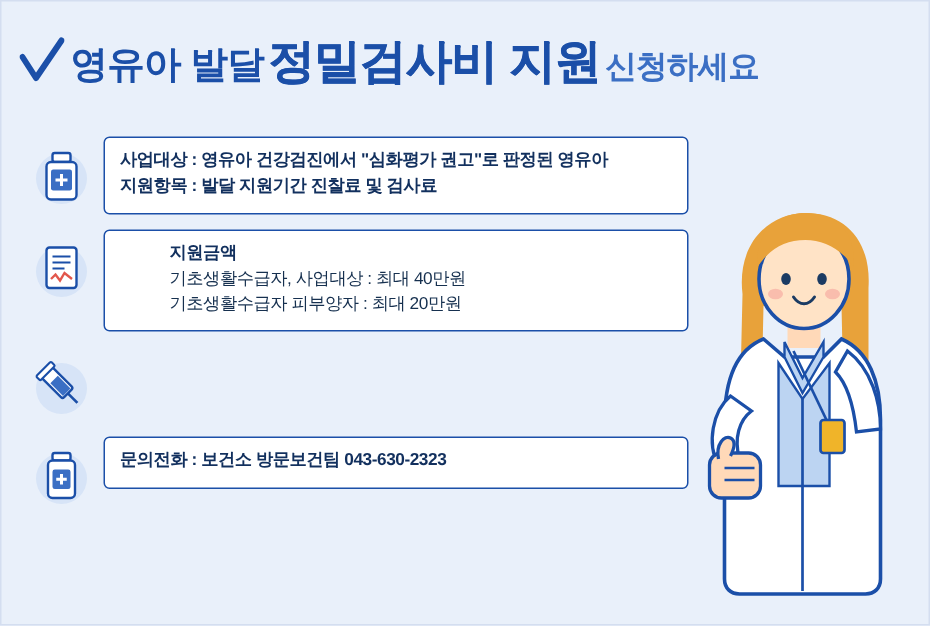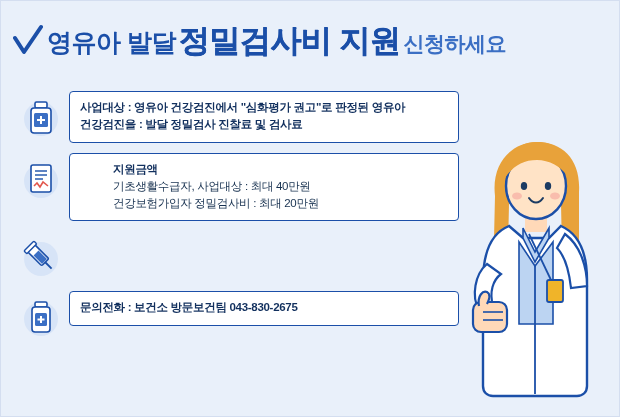--- a/index.html
+++ b/index.html
@@ -137,39 +137,39 @@
           <ellipse cx="18" cy="22" rx="17" ry="17" fill="#d7e4f7"></ellipse>
           <rect x="12" y="5" width="12" height="6" rx="1.5" fill="#fff" stroke="#1b4fa8" stroke-width="1.6"></rect>
           <rect x="8" y="11" width="20" height="25" rx="3" fill="#fff" stroke="#1b4fa8" stroke-width="1.6"></rect>
           <rect x="11" y="16" width="14" height="14" rx="1.5" fill="#3b6fc4"></rect>
           <rect x="17" y="19" width="2" height="8" fill="#fff"></rect>
           <rect x="14" y="22" width="8" height="2" fill="#fff"></rect>
         </svg>
       </div>
       <div class="card">
         <p class="head">사업대상 : 영유아 건강검진에서 "심화평가 권고"로 판정된 영유아</p>
-        <p class="head">건강검진을 : 발달 정밀검사 진찰료 및 검사료</p>
+        <p class="head">지원항목 : 발달 지원기간 진찰료 및 검사료</p>
       </div>
     </div>
 
     <div class="block">
       <div class="icon-wrap">
         <svg width="36" height="42" viewBox="0 0 36 42">
           <ellipse cx="18" cy="22" rx="17" ry="17" fill="#d7e4f7"></ellipse>
           <rect x="8" y="6" width="20" height="27" rx="2" fill="#fff" stroke="#1b4fa8" stroke-width="1.6"></rect>
           <line x1="12" y1="12" x2="24" y2="12" stroke="#1b4fa8" stroke-width="1.4"></line>
           <line x1="12" y1="16" x2="24" y2="16" stroke="#1b4fa8" stroke-width="1.4"></line>
           <line x1="12" y1="20" x2="20" y2="20" stroke="#1b4fa8" stroke-width="1.4"></line>
           <polyline points="11,27 14,24 17,28 20,23 25,27" fill="none" stroke="#e2574c" stroke-width="1.6"></polyline>
         </svg>
       </div>
       <div class="card tall">
         <p class="head">지원금액</p>
         <p>기초생활수급자, 사업대상 : 최대 40만원</p>
-        <p>건강보험가입자 정밀검사비 : 최대 20만원</p>
+        <p>기초생활수급자 피부양자 : 최대 20만원</p>
       </div>
     </div>
 
     <div class="block">
       <div class="icon-wrap">
         <svg width="36" height="42" viewBox="0 0 36 42">
           <ellipse cx="18" cy="22" rx="17" ry="17" fill="#d7e4f7"></ellipse>
           <g transform="rotate(-45 18 21)">
             <rect x="13" y="7" width="10" height="20" rx="1.5" fill="#fff" stroke="#1b4fa8" stroke-width="1.6"></rect>
             <rect x="11" y="4" width="14" height="4" rx="1" fill="#fff" stroke="#1b4fa8" stroke-width="1.4"></rect>
@@ -185,21 +185,21 @@
         <svg width="36" height="42" viewBox="0 0 36 42">
           <ellipse cx="18" cy="22" rx="17" ry="17" fill="#d7e4f7"></ellipse>
           <rect x="12" y="5" width="12" height="5" rx="1.5" fill="#fff" stroke="#1b4fa8" stroke-width="1.6"></rect>
           <rect x="9" y="10" width="18" height="25" rx="3" fill="#fff" stroke="#1b4fa8" stroke-width="1.6"></rect>
           <rect x="12" y="16" width="12" height="13" rx="1.5" fill="#3b6fc4"></rect>
           <rect x="17" y="19" width="2" height="7" fill="#fff"></rect>
           <rect x="14.5" y="21.5" width="7" height="2" fill="#fff"></rect>
         </svg>
       </div>
       <div class="card phone">
-        <p class="head">문의전화 : 보건소 방문보건팀 043-830-2675</p>
+        <p class="head">문의전화 : 보건소 방문보건팀 043-630-2323</p>
       </div>
     </div>
 
   </div>
 
   <svg class="character" viewBox="0 0 160 270">
 
     <path d="M42 62 C38 28 60 8 84 8 C110 8 128 26 126 58 L126 150 C126 160 118 166 110 160 L108 70 L56 70 L54 160 C46 166 40 158 40 148 Z" fill="#e8a23a"></path>
 
     <rect x="72" y="76" width="22" height="22" fill="#ffd9b8"></rect>

